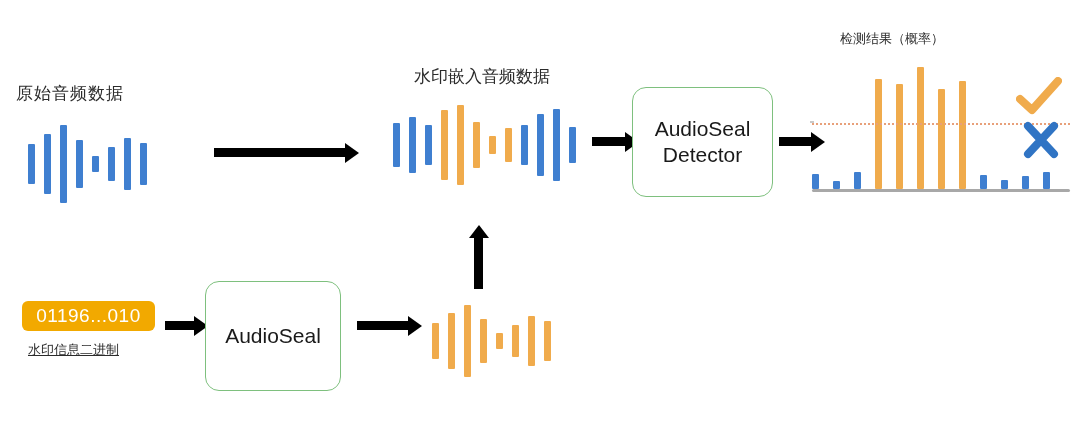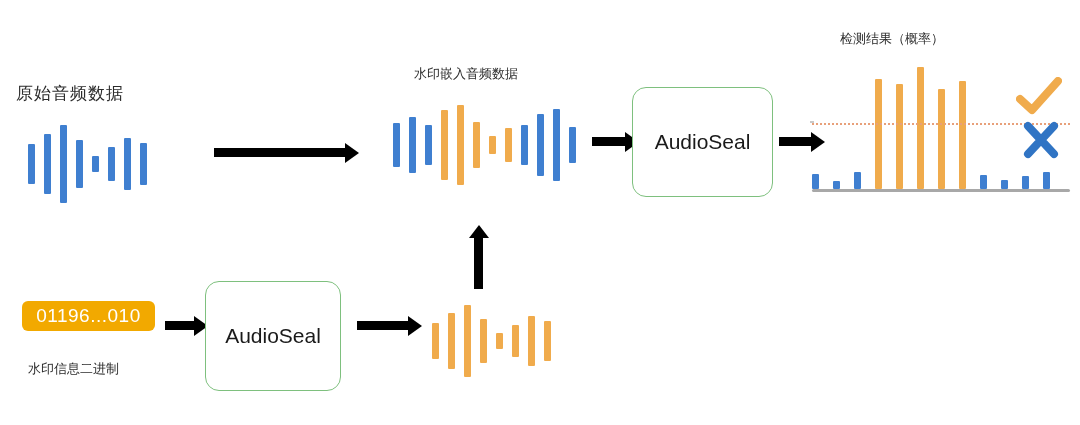--- a/index.html
+++ b/index.html
@@ -22,29 +22,30 @@
     color: #2b2b2b;
     white-space: nowrap;
   }
   .label-orig {
     left: 16px; top: 82px;
     font-size: 17px;
     letter-spacing: 1px;
   }
   .label-wm {
     left: 414px; top: 65px;
-    font-size: 13px;
+    font-size: 17px;
   }
   .label-detect {
     left: 840px; top: 30px;
     font-size: 13px;
   }
   .label-bin {
-    left: 28px; top: 360px;
+    left: 28px; top: 341px;
     font-size: 13px;
+    text-decoration: underline;
   }
 
   
   .wave {
     display: flex;
     align-items: center;
     gap: 0px;
   }
   .wave .bar {
     border-radius: 1px;
@@ -197,20 +198,21 @@
     <div class="bar" style="background: rgb(63, 127, 208); width: 7px; height: 40px; margin-right: 9px;"></div>
     <div class="bar" style="background: rgb(63, 127, 208); width: 7px; height: 62px; margin-right: 9px;"></div>
     <div class="bar" style="background: rgb(63, 127, 208); width: 7px; height: 72px; margin-right: 9px;"></div>
     <div class="bar" style="background: rgb(63, 127, 208); width: 7px; height: 36px;"></div>
   </div>
 
 <div class="abs arrow-h arrow-2"></div>
 
 <div class="abs proc-box box-detector">
   <span>AudioSeal</span>
+  <span>Detector</span>
 </div>
 
 <div class="abs arrow-h arrow-3"></div>
 
 <div class="abs cn-label label-detect">检测结果（概率）</div>
 
 <div class="abs chart">
   <div class="chart-left-tick"></div>
   <div class="chart-plot">
       <div class="cbar" style="background: rgb(63, 127, 208); width: 7px; height: 15.36px; margin-right: 14px;"></div>

